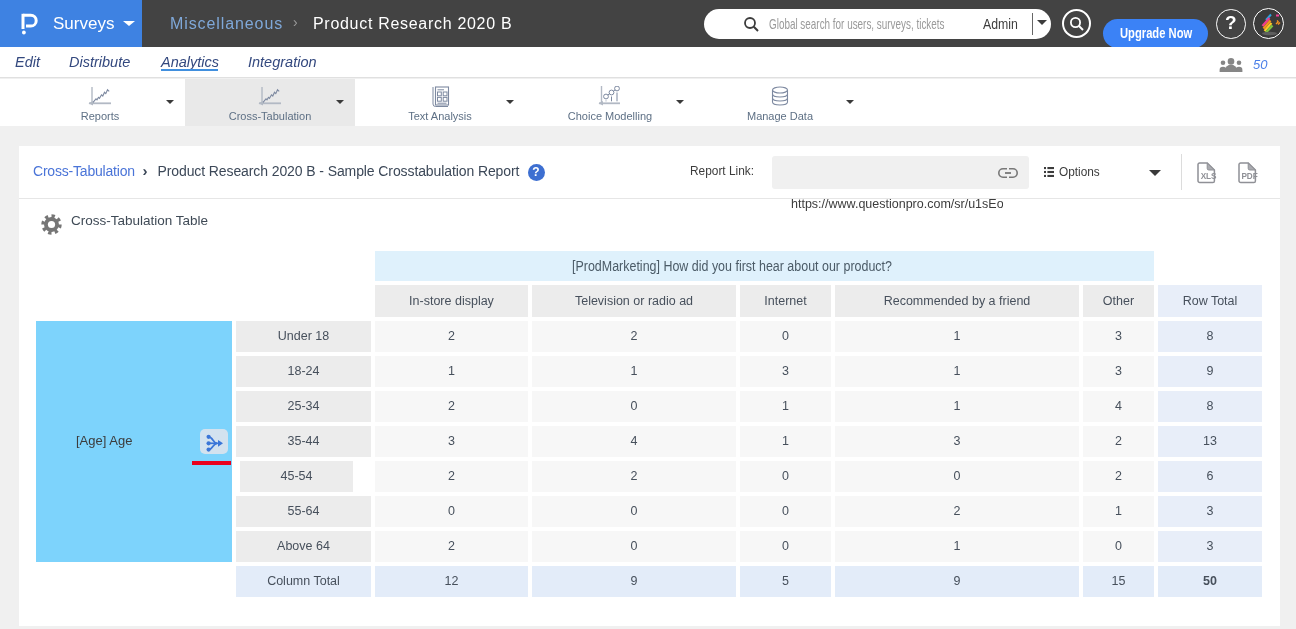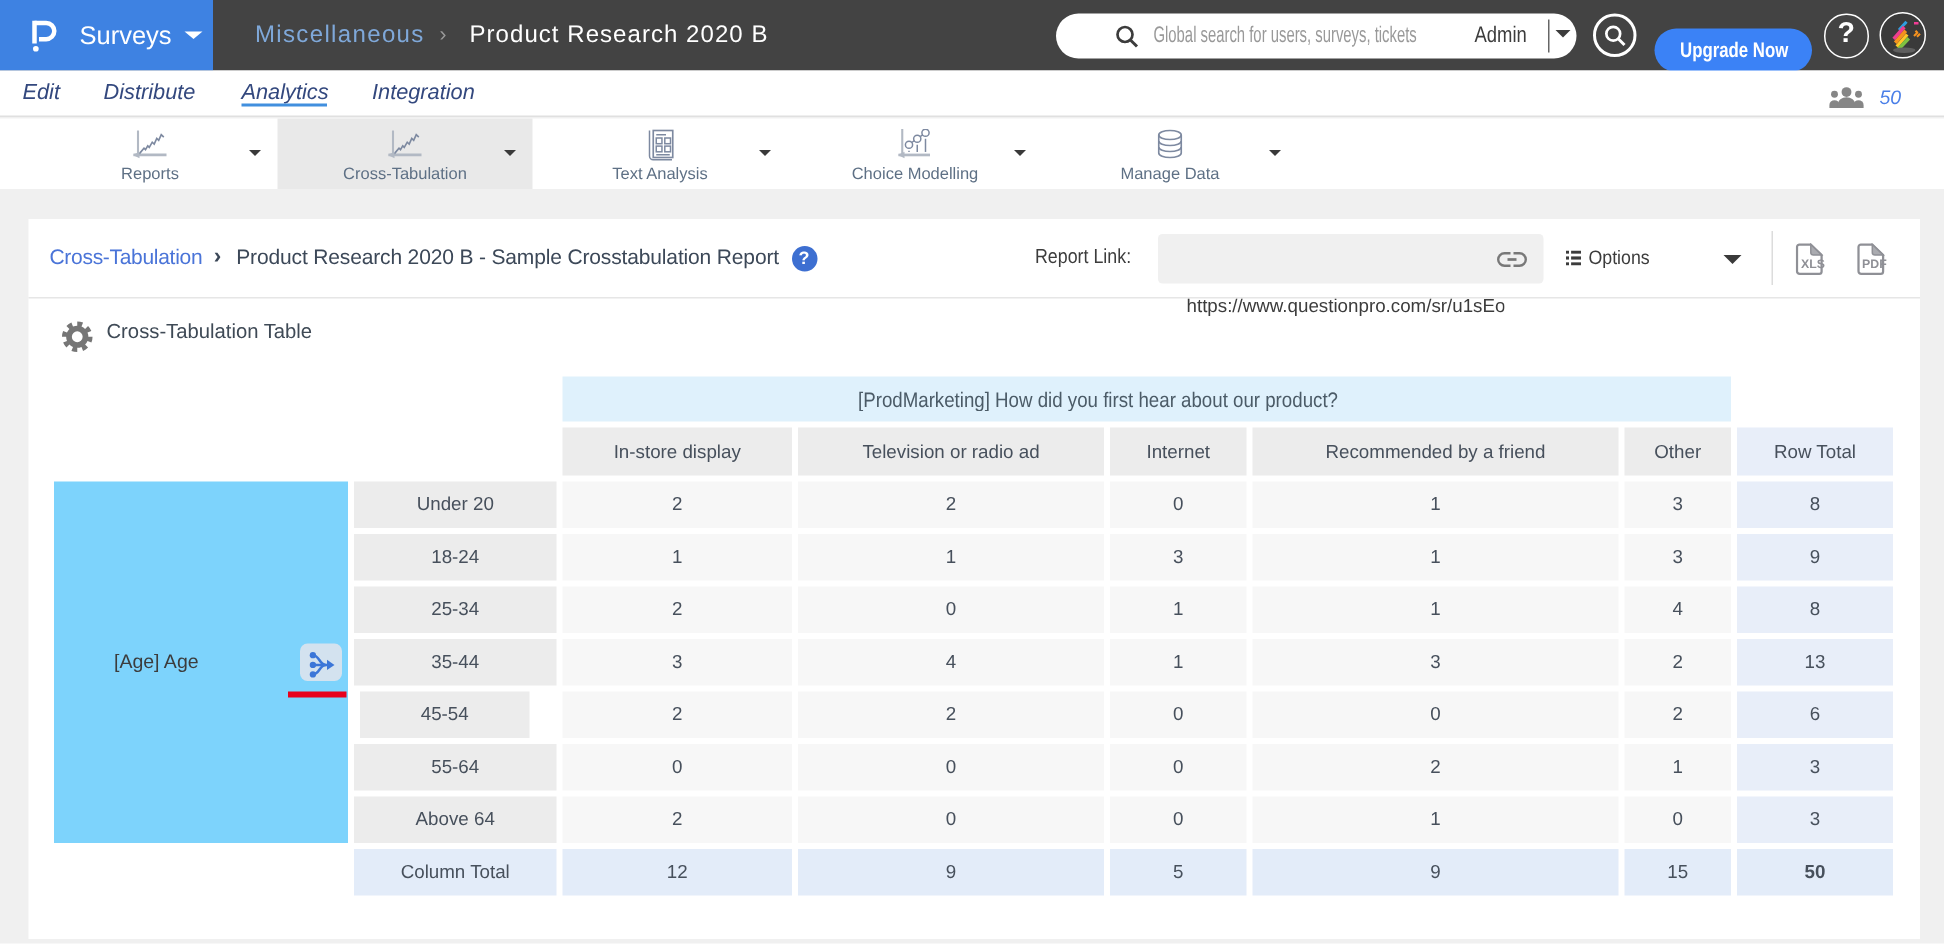--- a/index.html
+++ b/index.html
@@ -231,21 +231,21 @@
 </div>
 
 <div id="banner"></div>
 <span id="bannertext">[ProdMarketing] How did you first hear about our product?</span>
 <div class="cell hdr" style="left:375px;top:285px;width:153px;height:32px;line-height:32px">In-store display</div>
 <div class="cell hdr" style="left:532px;top:285px;width:204px;height:32px;line-height:32px">Television or radio ad</div>
 <div class="cell hdr" style="left:740px;top:285px;width:91px;height:32px;line-height:32px">Internet</div>
 <div class="cell hdr" style="left:835px;top:285px;width:244px;height:32px;line-height:32px">Recommended by a friend</div>
 <div class="cell hdr" style="left:1083px;top:285px;width:71px;height:32px;line-height:32px">Other</div>
 <div class="cell rt" style="left:1158px;top:285px;width:104px;height:32px;line-height:32px">Row Total</div>
-<div class="cell hdr" style="left:236px;top:321px;width:135px;height:31px;line-height:31px">Under 20</div>
+<div class="cell hdr" style="left:236px;top:321px;width:135px;height:31px;line-height:31px">Under 18</div>
 <div class="cell dat" style="left:375px;top:321px;width:153px;height:31px;line-height:31px">2</div>
 <div class="cell dat" style="left:532px;top:321px;width:204px;height:31px;line-height:31px">2</div>
 <div class="cell dat" style="left:740px;top:321px;width:91px;height:31px;line-height:31px">0</div>
 <div class="cell dat" style="left:835px;top:321px;width:244px;height:31px;line-height:31px">1</div>
 <div class="cell dat" style="left:1083px;top:321px;width:71px;height:31px;line-height:31px">3</div>
 <div class="cell rt" style="left:1158px;top:321px;width:104px;height:31px;line-height:31px">8</div>
 <div class="cell hdr" style="left:236px;top:356px;width:135px;height:31px;line-height:31px">18-24</div>
 <div class="cell dat" style="left:375px;top:356px;width:153px;height:31px;line-height:31px">1</div>
 <div class="cell dat" style="left:532px;top:356px;width:204px;height:31px;line-height:31px">1</div>
 <div class="cell dat" style="left:740px;top:356px;width:91px;height:31px;line-height:31px">3</div>

